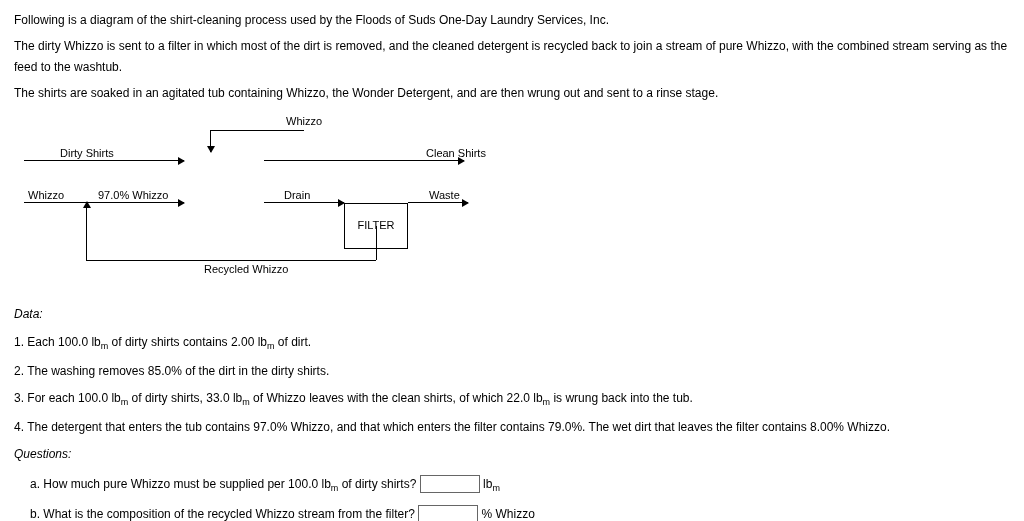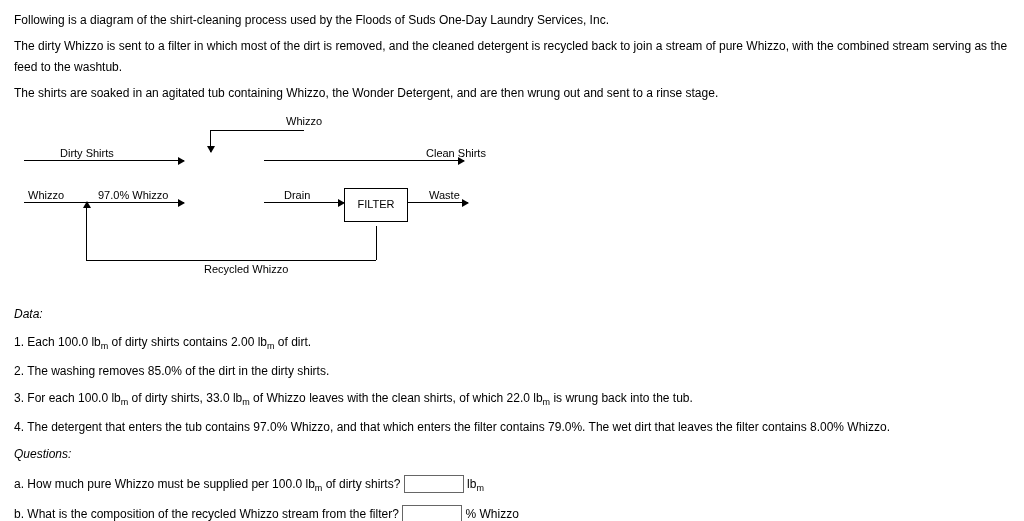--- a/index.html
+++ b/index.html
@@ -56,21 +56,21 @@
   .arrow-up-end::before {
     content: '';
     position: absolute;
     left: -4px; top: -1px;
     border-bottom: 7px solid #000;
     border-left: 4px solid transparent;
     border-right: 4px solid transparent;
   }
   .section-title { font-style: italic; margin-bottom: 6px; }
   .data-list p { margin: 0 0 6px 0; }
-  .question-row { margin: 8px 0; }
+  .question-row { margin: 8px 16px; }
   input[type=text] {
     width: 60px;
     height: 18px;
     border: 1px solid #666;
     font-size: 12px;
     padding: 0 3px;
     vertical-align: baseline;
   }
   sub { font-size: 9px; }
 </style>
@@ -98,21 +98,21 @@
   <div class="hline arrow-r" style="left:10px; top:90px; width:160px;"></div>
 
   <div class="vline arrow-up-end" style="left:72px; top:90px; height:58px;"></div>
 
   <div class="hline arrow-r" style="left:250px; top:48px; width:200px;"></div>
   <div class="label" style="left:364px; top:32px;margin-left:48px;">Clean Shirts</div>
 
   <div class="hline arrow-r" style="left:250px; top:90px; width:80px;"></div>
   <div class="label" style="left:270px; top:74px;">Drain</div>
 
-  <div class="box" style="left:330px; top:76px; width:64px; height:34px;">FILTER</div>
+  <div class="box" style="left:330px; top:91px; width:64px; height:46px;">FILTER</div>
 
   <div class="hline arrow-r" style="left:394px; top:90px; width:60px;"></div>
   <div class="label" style="left:415px; top:74px;">Waste</div>
 
   <div class="vline" style="left:362px; top:114px; height:34px;"></div>
   <div class="hline" style="left:72px; top:148px; width:290px;"></div>
   <div class="label" style="left:190px; top:148px;">Recycled Whizzo</div>
 </div>
 
 <div class="section-title">Data:</div>

